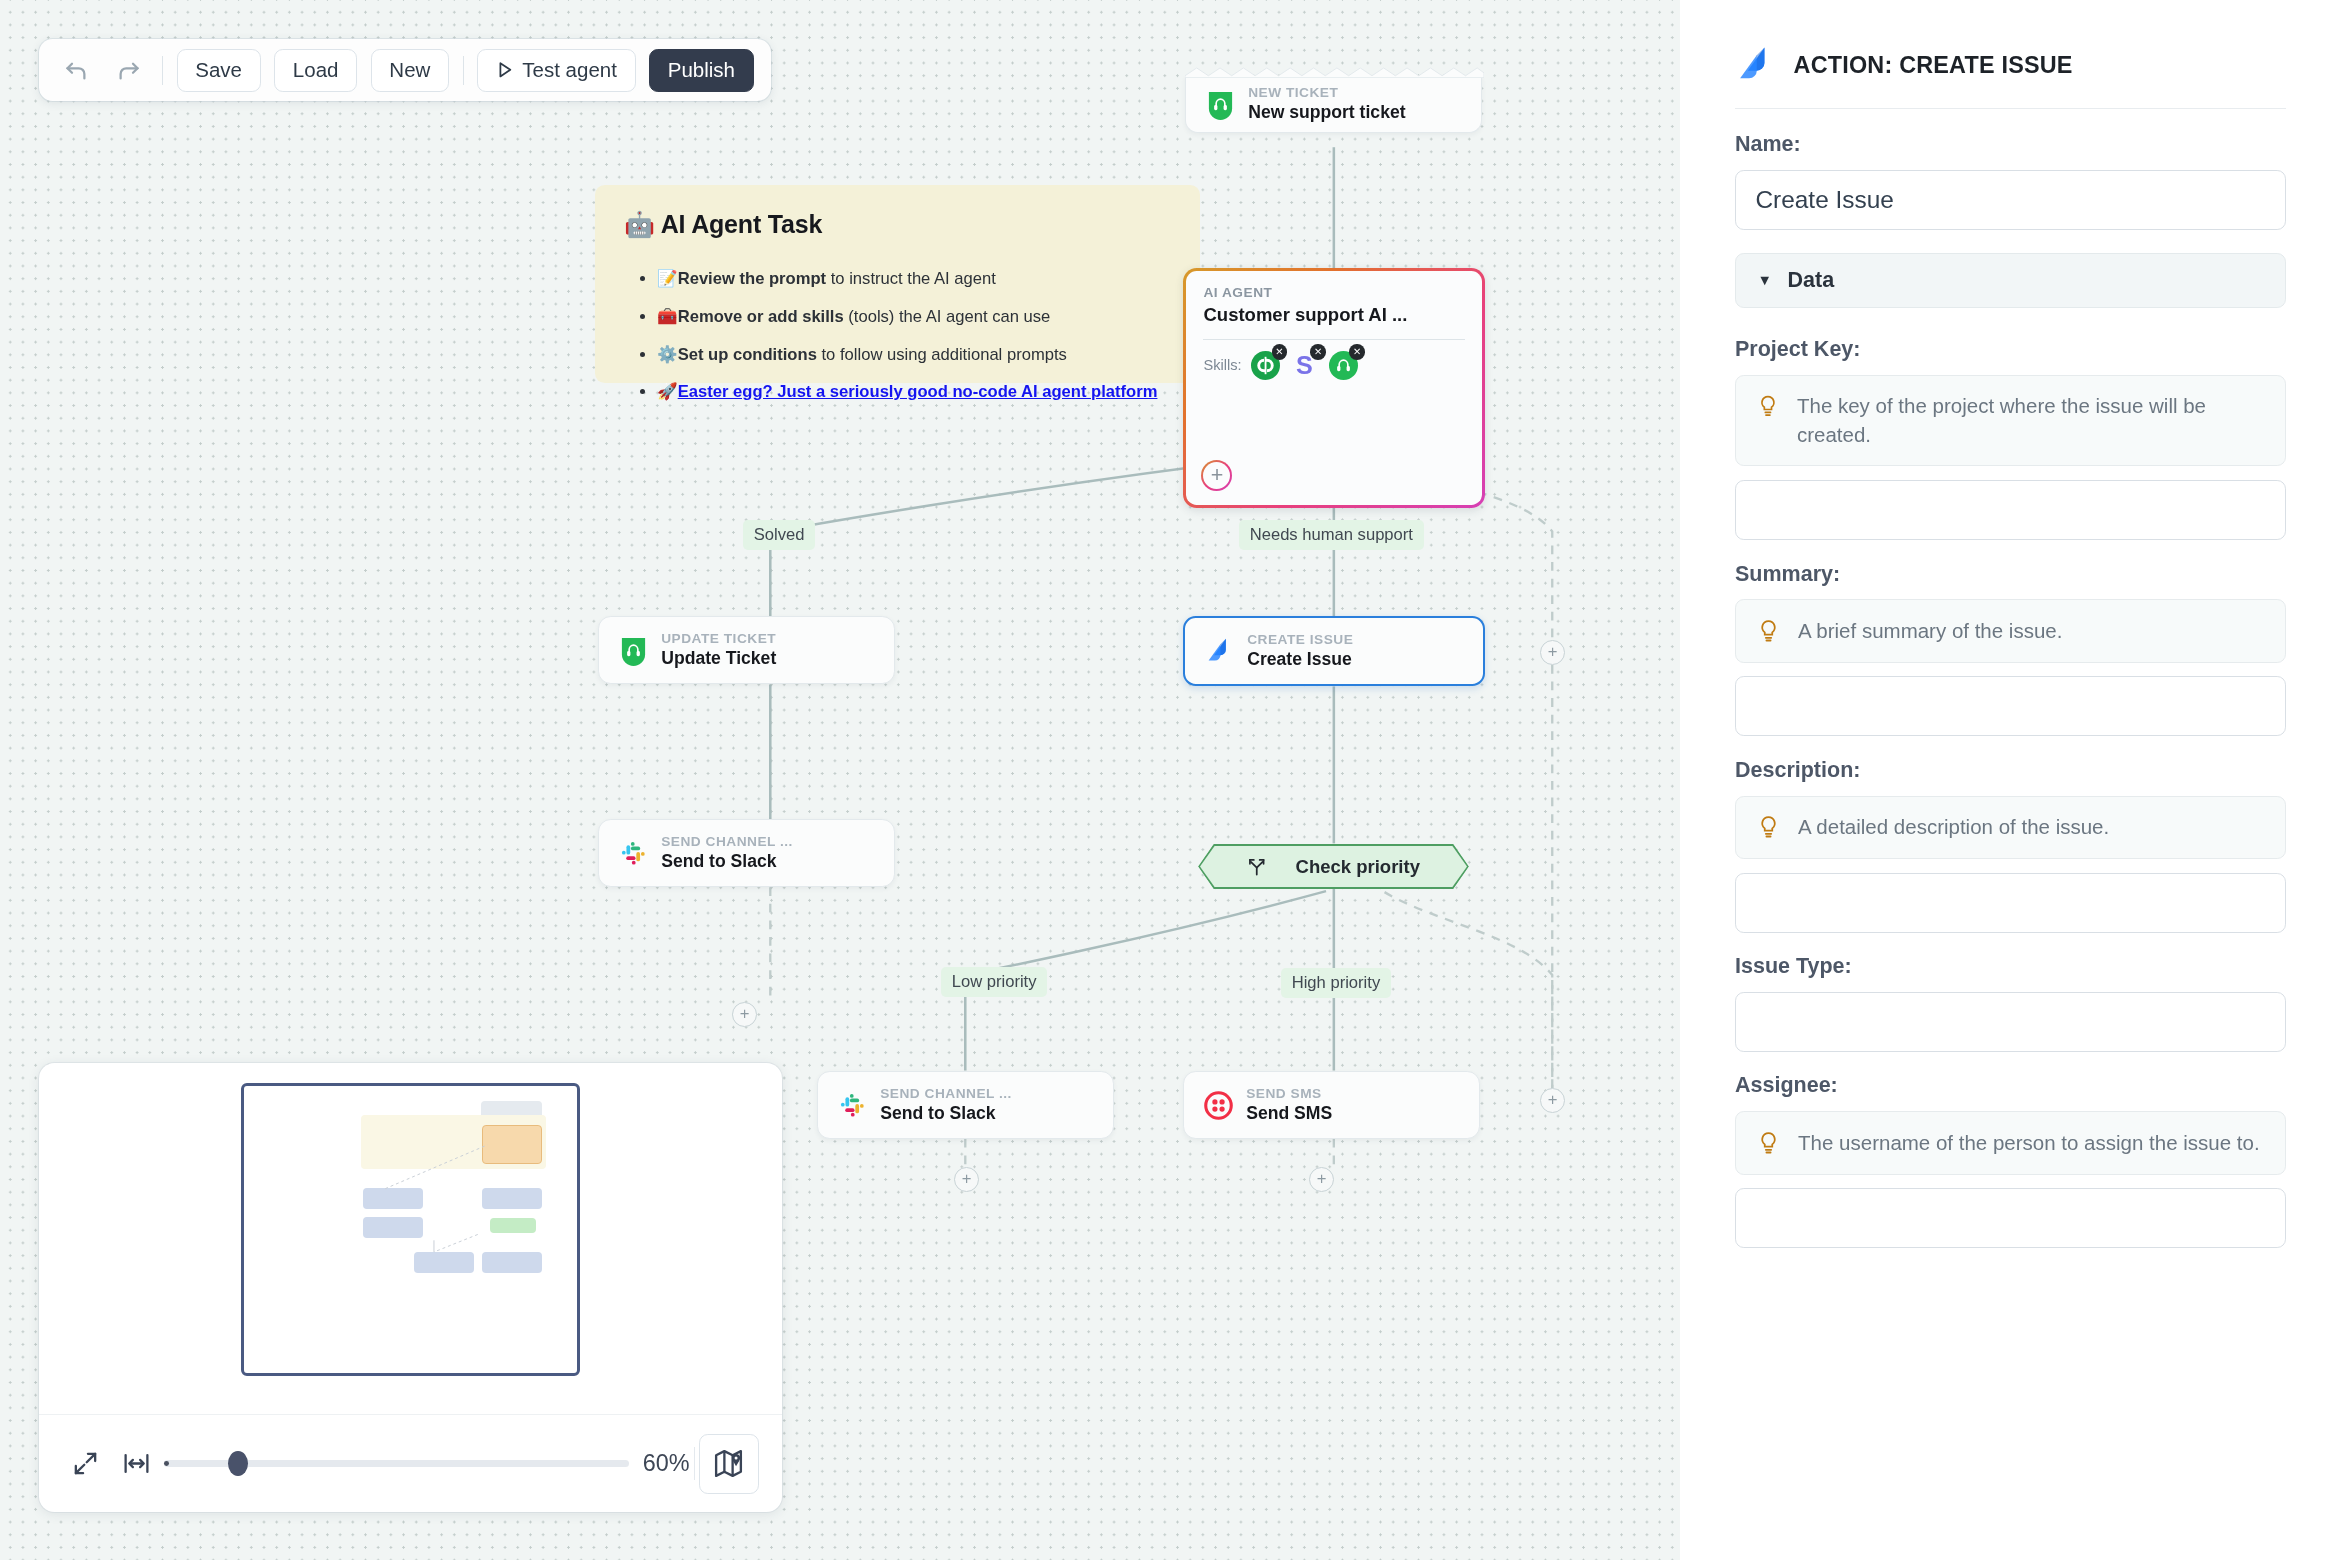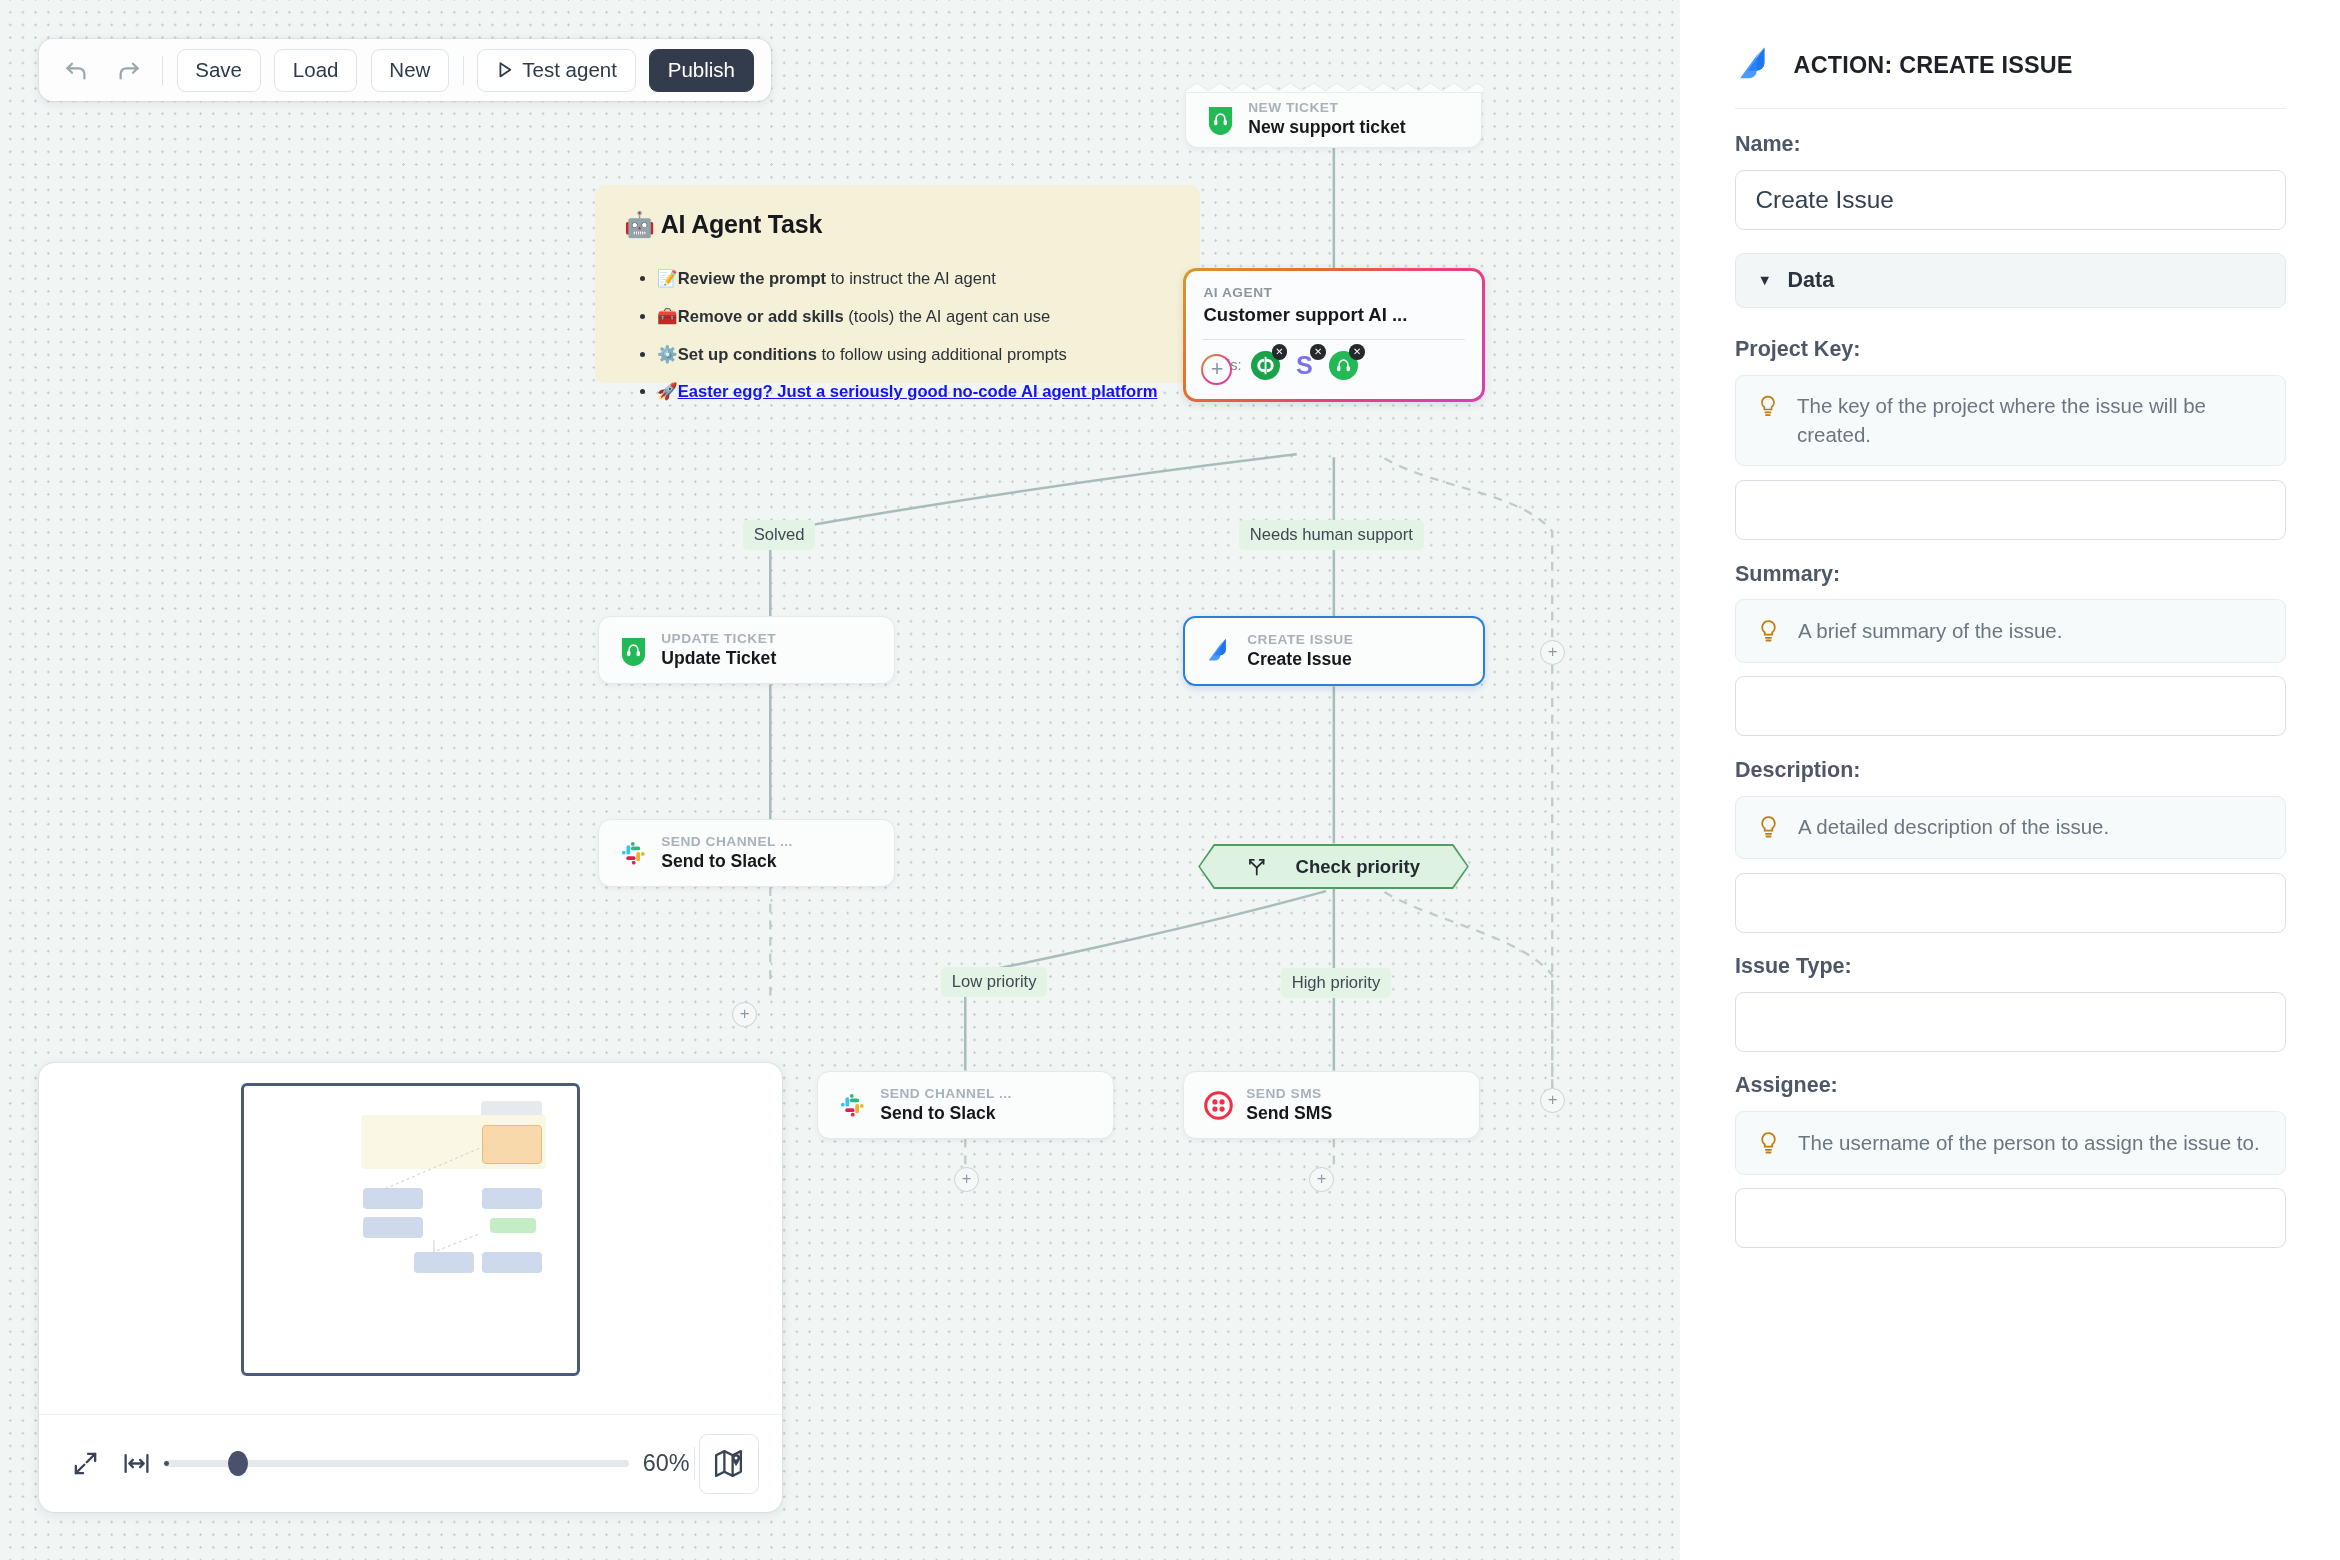--- a/index.html
+++ b/index.html
@@ -69,35 +69,35 @@
     box-shadow: 0 2px 4.9px rgba(35,55,75,.055);
     display: flex; align-items: center; gap: 13.7px;
     padding: 0 19.5px;
   }
   .node .ntext { display: flex; flex-direction: column; gap: 2.9px; }
   .node .kicker { font-size: 13.7px; letter-spacing: 0.5px; color: #a8b2bb; font-weight: bold; }
   .node .title { font-size: 17.6px; color: #16181d; font-weight: bold; }
   .node.selected { border: 2px solid #2a7fdc; box-shadow: 0 2.9px 7.8px rgba(40,110,200,.18); }
 
   #node-trigger {
-    left: 1185px; top: 91px; width: 297px; height: 57px;
+    left: 1185px; top: 76px; width: 297px; height: 57px;
     border-top: none; border-radius: 0 0 12.7px 12.7px;
   }
   #node-trigger .zig {
     position: absolute; left: -1px; top: -9.8px; width: 299px; height: 11.7px;
   }
   #node-update { left: 598px; top: 616px; width: 297px; height: 68px; }
   #node-create { left: 1183px; top: 616px; width: 302px; height: 70px; }
   #node-slack-1 { left: 598px; top: 819px; width: 297px; height: 68px; }
   #node-slack-2 { left: 817px; top: 1071px; width: 297px; height: 68px; }
   #node-sms { left: 1183px; top: 1071px; width: 297px; height: 68px; }
 
   
   #node-agent {
-    position: absolute; left: 1183px; top: 268px; width: 302px; height: 134px;
+    position: absolute; left: 1183px; top: 268px; width: 302px; height: 240px;
     border-radius: 13.7px; padding: 2.9px; z-index: 25;
     background: linear-gradient(135deg,#d79a2b 0%,#e2712d 28%,#e8407c 62%,#d63fb5 100%);
     box-shadow: 0 2.9px 8.8px rgba(40,55,75,.12);
   }
   #node-agent .inner {
     width: 100%; height: 100%; background: #fbfcfd; border-radius: 10.7px;
     padding: 13.7px 17.6px 0 17.6px; position: relative;
   }
   #node-agent .kicker { font-size: 13.7px; letter-spacing: 0.5px; color: #8b96a1; font-weight: bold; }
   #node-agent .aname { font-size: 18.5px; color: #16181d; font-weight: bold; margin-top: 4.9px; }

